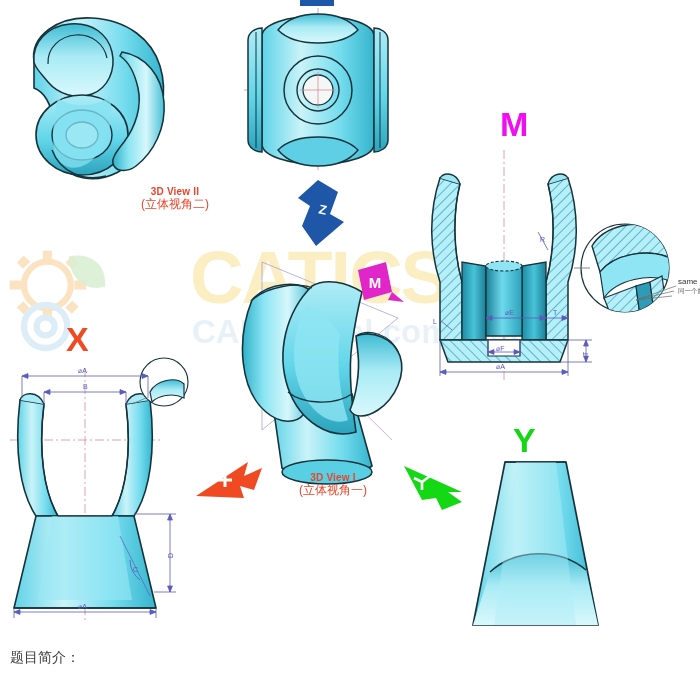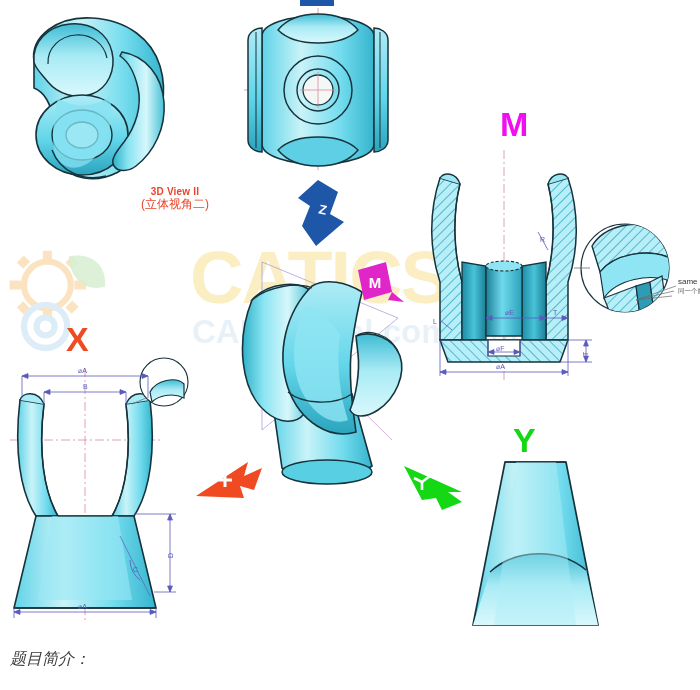--- a/index.html
+++ b/index.html
@@ -92,23 +92,22 @@
     color: #555555;
   }
 
   
   #footer {
     position: absolute;
     left: 10px;
     top: 645px;
     width: 600px;
     color: #3b3b3b;
-    font-size: 16px;
+    font-size: 14px;
     line-height: 1.75;
-    font-style: italic;
   }
   #footer div { white-space: nowrap; }
 
   
   .dim-label {
     font-size: 7px;
     color: #5b5bbb;
     white-space: nowrap;
     font-family: "Liberation Sans", sans-serif;
   }
@@ -480,20 +479,24 @@
   <div class="abs dim-label" style="left:496px; top:363px;">⌀A</div>
 
   <div class="abs marker marker-x" style="left:66px; top:322px;">X</div>
   <div class="abs marker marker-y" style="left:513px; top:423px;">Y</div>
   <div class="abs marker marker-m" style="left:500px; top:107px;">M</div>
 
   <div class="abs view-caption" style="left:120px; top:186px; width:110px;">
     <div class="vc-en">3D View II</div>
     <div class="vc-cn">(立体视角二)</div>
   </div>
+  <div class="abs view-caption" style="left:278px; top:472px; width:110px;">
+    <div class="vc-en">3D View I</div>
+    <div class="vc-cn">(立体视角一)</div>
+  </div>
 
   <div class="abs detail-note" style="left:678px; top:277px;">
     <div class="dn-en">same surface</div>
     <div class="dn-cn">同一个面</div>
   </div>
 
   <div id="footer">
     <div>题目简介：</div>
   </div>
 

